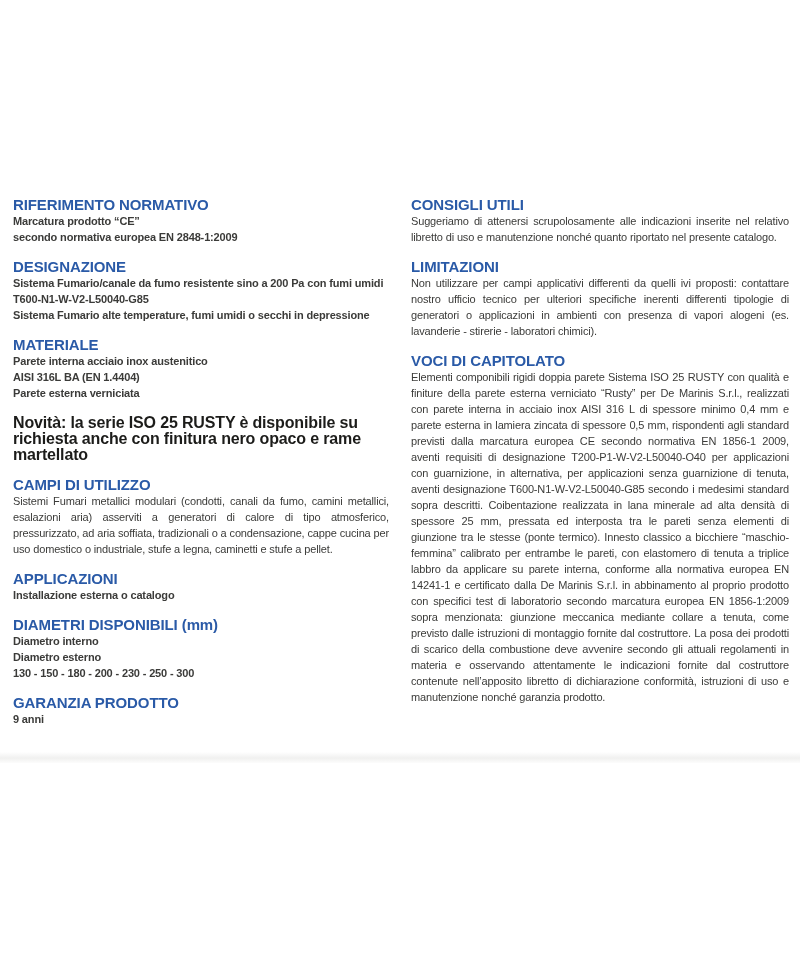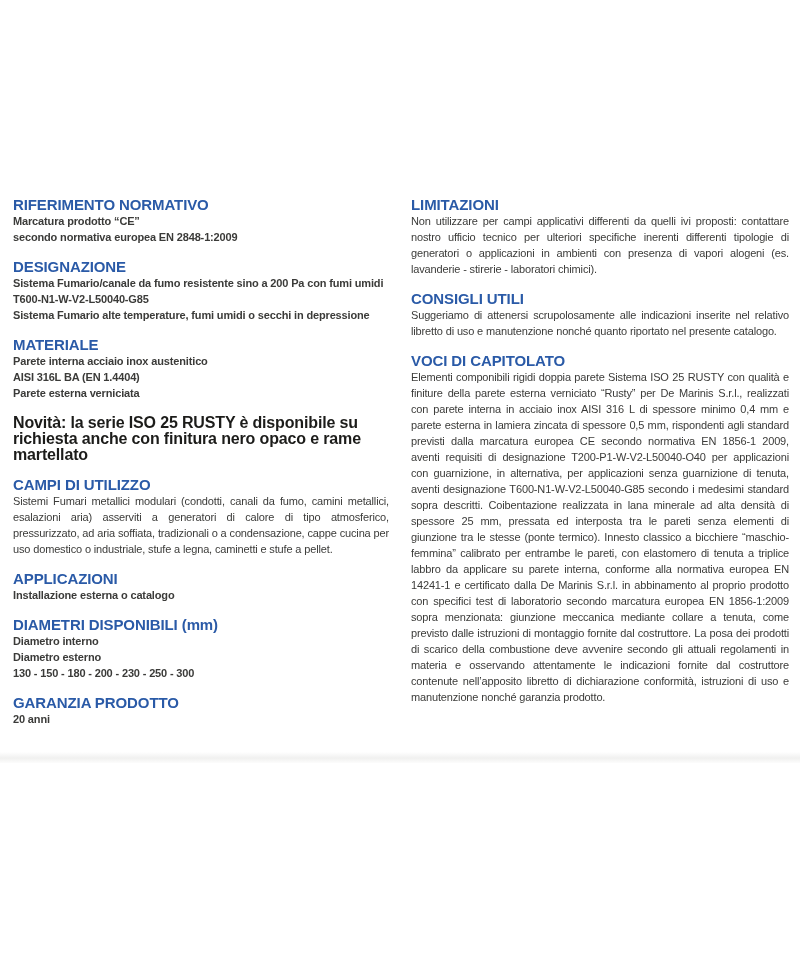--- a/index.html
+++ b/index.html
@@ -116,35 +116,35 @@
 
       <section>
         <h3 class="sec-h">DIAMETRI DISPONIBILI (mm)</h3>
         <div class="line nowrap">Diametro interno</div>
         <div class="line nowrap">Diametro esterno</div>
         <div class="line nowrap">130 - 150 - 180 - 200 - 230 - 250 - 300</div>
       </section>
 
       <section>
         <h3 class="sec-h">GARANZIA PRODOTTO</h3>
-        <div class="line nowrap">20 anni</div>
+        <div class="line nowrap">9 anni</div>
       </section>
 
     </div>
 
     <div class="col col-right">
 
       <section>
-        <h3 class="sec-h">LIMITAZIONI</h3>
-        <p class="para">Non utilizzare per campi applicativi differenti da quelli ivi proposti: contattare nostro ufficio tecnico per ulteriori specifiche inerenti differenti tipologie di generatori o applicazioni in ambienti con presenza di vapori alogeni (es. lavanderie - stirerie - laboratori chimici).</p>
+        <h3 class="sec-h">CONSIGLI UTILI</h3>
+        <p class="para">Suggeriamo di attenersi scrupolosamente alle indicazioni inserite nel relativo libretto di uso e manutenzione nonché quanto riportato nel presente catalogo.</p>
       </section>
 
       <section>
-        <h3 class="sec-h">CONSIGLI UTILI</h3>
-        <p class="para">Suggeriamo di attenersi scrupolosamente alle indicazioni inserite nel relativo libretto di uso e manutenzione nonché quanto riportato nel presente catalogo.</p>
+        <h3 class="sec-h">LIMITAZIONI</h3>
+        <p class="para">Non utilizzare per campi applicativi differenti da quelli ivi proposti: contattare nostro ufficio tecnico per ulteriori specifiche inerenti differenti tipologie di generatori o applicazioni in ambienti con presenza di vapori alogeni (es. lavanderie - stirerie - laboratori chimici).</p>
       </section>
 
       <section>
         <h3 class="sec-h">VOCI DI CAPITOLATO</h3>
         <p class="para">Elementi componibili rigidi doppia parete Sistema ISO 25 RUSTY con qualità e finiture della parete esterna verniciato “Rusty” per De Marinis S.r.l., realizzati con parete interna in acciaio inox AISI 316 L di spessore minimo 0,4 mm e parete esterna in lamiera zincata di spessore 0,5 mm, rispondenti agli standard previsti dalla marcatura europea CE secondo normativa EN 1856-1 2009, aventi requisiti di designazione T200-P1-W-V2-L50040-O40 per applicazioni con guarnizione, in alternativa, per applicazioni senza guarnizione di tenuta, aventi designazione T600-N1-W-V2-L50040-G85 secondo i medesimi standard sopra descritti. Coibentazione realizzata in lana minerale ad alta densità di spessore 25 mm, pressata ed interposta tra le pareti senza elementi di giunzione tra le stesse (ponte termico). Innesto classico a bicchiere “maschio-femmina” calibrato per entrambe le pareti, con elastomero di tenuta a triplice labbro da applicare su parete interna, conforme alla normativa europea EN 14241-1 e certificato dalla De Marinis S.r.l. in abbinamento al proprio prodotto con specifici test di laboratorio secondo marcatura europea EN 1856-1:2009 sopra menzionata: giunzione meccanica mediante collare a tenuta, come previsto dalle istruzioni di montaggio fornite dal costruttore. La posa dei prodotti di scarico della combustione deve avvenire secondo gli attuali regolamenti in materia e osservando attentamente le indicazioni fornite dal costruttore contenute nell’apposito libretto di dichiarazione conformità, istruzioni di uso e manutenzione nonché garanzia prodotto.</p>
       </section>
 
     </div>
   </div>
 

